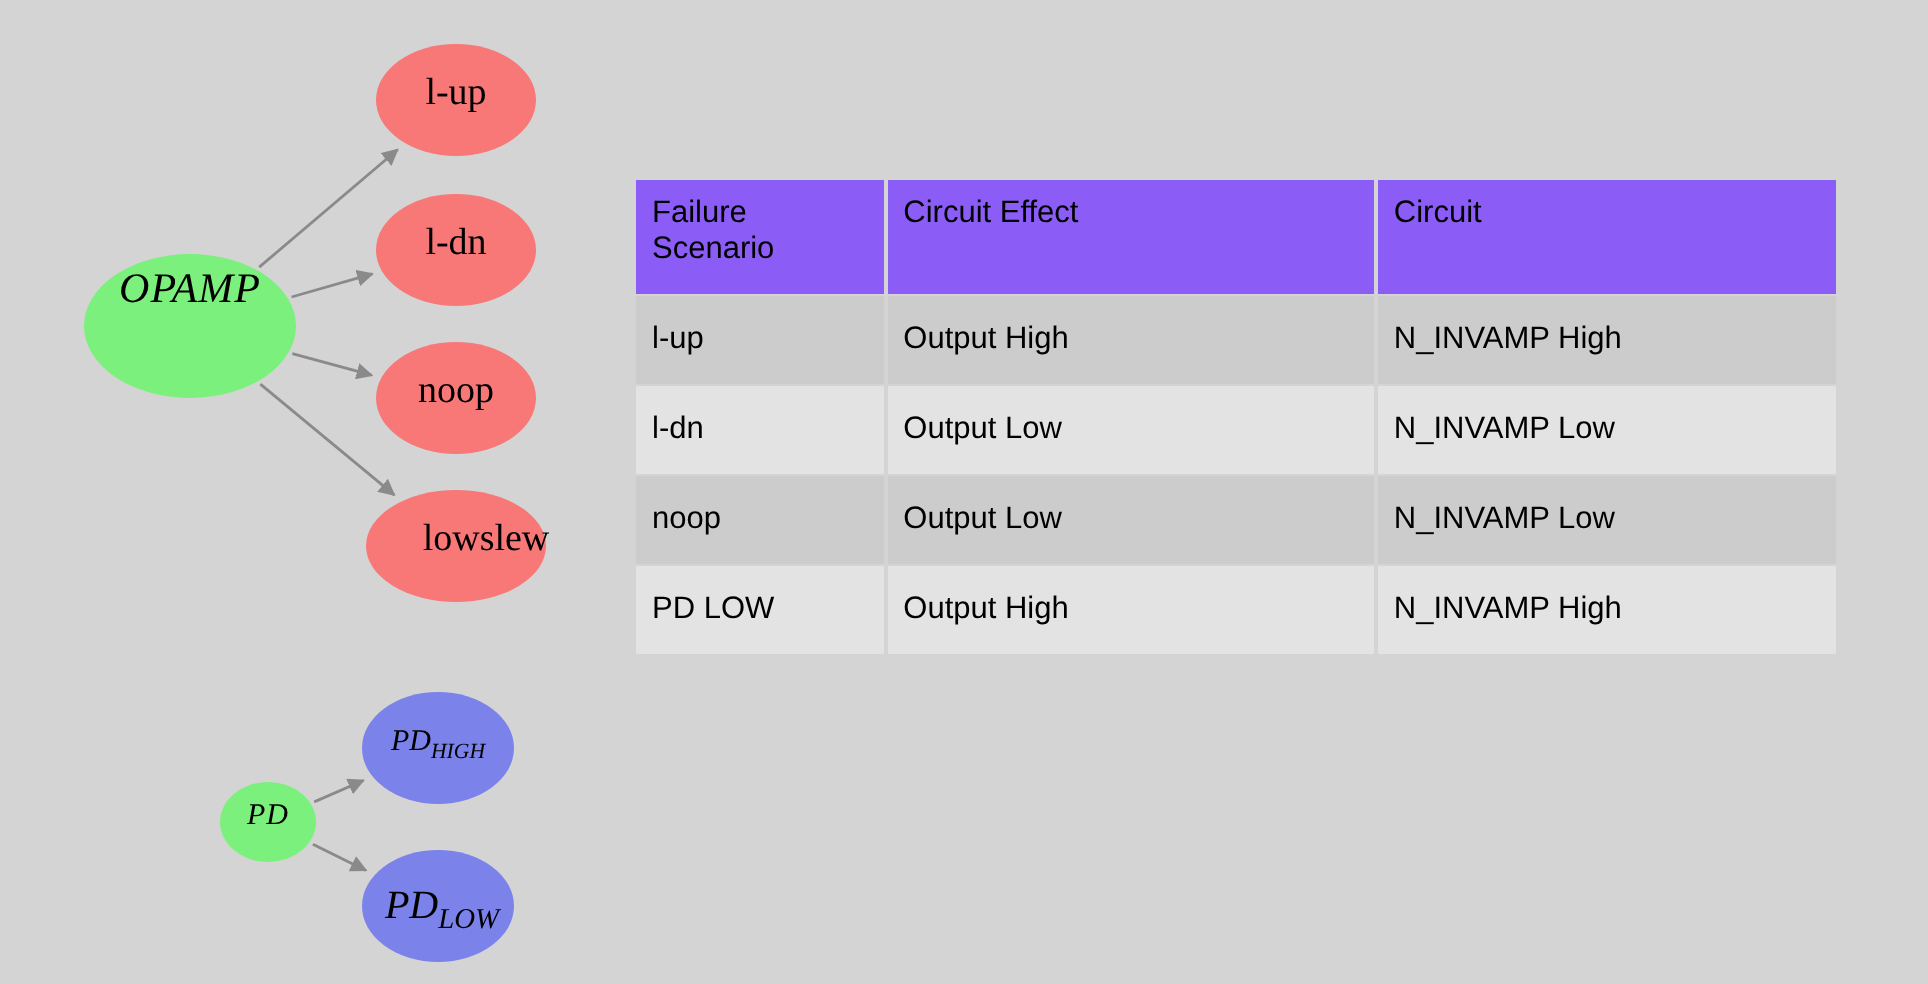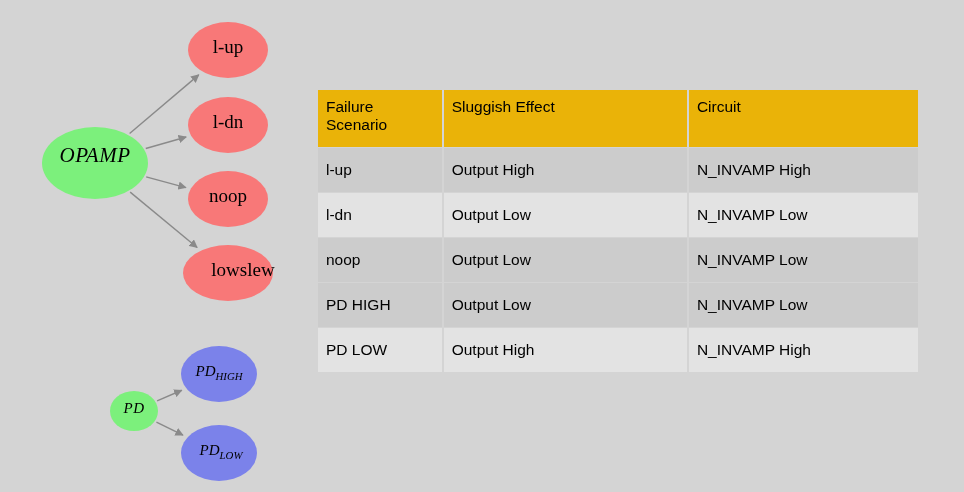--- a/index.html
+++ b/index.html
@@ -57,21 +57,21 @@
   table.matrix th, table.matrix td {
     font-family: "Liberation Sans", sans-serif;
     font-size: 15.5px;
     color: #000;
     text-align: left;
     vertical-align: middle;
     padding: 5px 8px;
     font-weight: normal;
   }
   table.matrix th {
-    background: #eab308;
+    background: #8b5cf6;
     height: 44px;
     vertical-align: top;
     padding-top: 8px;
   }
   table.matrix tr.odd td {
     background: #cccccc;
   }
   table.matrix tr.even td {
     background: #e3e3e3;
   }
@@ -107,66 +107,61 @@
           <ellipse cx="228" cy="50" rx="40" ry="28" fill="#f87878" stroke="none"></ellipse>
           <ellipse cx="228" cy="125" rx="40" ry="28" fill="#f87878" stroke="none"></ellipse>
           <ellipse cx="228" cy="199" rx="40" ry="28" fill="#f87878" stroke="none"></ellipse>
           <ellipse cx="228" cy="273" rx="45" ry="28" fill="#f87878" stroke="none"></ellipse>
           <ellipse cx="134" cy="411" rx="24" ry="20" fill="#7cf07c" stroke="none"></ellipse>
           <ellipse cx="219" cy="374" rx="38" ry="28" fill="#7b82ea" stroke="none"></ellipse>
           <ellipse cx="219" cy="453" rx="38" ry="28" fill="#7b82ea" stroke="none"></ellipse>
         </g>
     </svg>
     <div id="label-layer">
-        <div class="node-label" style="font-size: 21px; left: 42px; top: 143px; width: 106px; font-style: italic; letter-spacing: 0.5px;">OPAMP</div>
+        <div class="node-label" style="font-size: 21px; left: 42px; top: 132px; width: 106px; font-style: italic; letter-spacing: 0.5px;">OPAMP</div>
         <div class="node-label" style="font-size: 19px; left: 188px; top: 36.32px; width: 80px;">l-up</div>
         <div class="node-label" style="font-size: 19px; left: 188px; top: 111.32px; width: 80px;">l-dn</div>
         <div class="node-label" style="font-size: 19px; left: 188px; top: 185.32px; width: 80px;">noop</div>
         <div class="node-label" style="font-size: 19px; left: 198px; top: 259.32px; width: 90px;">lowslew</div>
         <div class="node-label" style="font-size: 15px; left: 110px; top: 400.2px; width: 48px; font-style: italic; letter-spacing: 0.5px;">PD</div>
         <div class="node-label" style="font-size: 15px; left: 181px; top: 363.2px; width: 76px; font-style: italic;"><span>PD</span><sub style="font-size: 0.72em;">HIGH</sub></div>
-        <div class="node-label" style="font-size: 15px; left: 181px; top: 442.2px; width: 80px; font-style: italic;"><span>PD</span><sub style="font-size: 0.72em;">LOW</sub></div>
+        <div class="node-label" style="font-size: 20px; left: 181px; top: 442.2px; width: 80px; font-style: italic;"><span>PD</span><sub style="font-size: 0.72em;">LOW</sub></div>
       </div>
   </div>
 
   <div class="table-wrap">
     <table class="matrix">
       <colgroup>
         <col class="col-a">
           <col class="col-b">
           <col class="col-c">
       </colgroup>
       <thead>
         <tr>
           <th>Failure Scenario</th>
-          <th>Sluggish Effect</th>
+          <th>Circuit Effect</th>
           <th>Circuit</th>
         </tr>
       </thead>
       <tbody id="table-body">
           <tr class="odd">
             <td>l-up</td>
             <td>Output High</td>
             <td>N_INVAMP High</td>
           </tr>
           <tr class="even">
             <td>l-dn</td>
             <td> Output Low</td>
             <td>N_INVAMP Low</td>
           </tr>
           <tr class="odd">
             <td>noop</td>
             <td>Output Low</td>
             <td>N_INVAMP Low</td>
           </tr>
-          <tr class="odd">
-            <td>PD HIGH</td>
-            <td>Output Low</td>
-            <td>N_INVAMP Low</td>
-          </tr>
           <tr class="even">
             <td>PD LOW</td>
             <td>Output High</td>
             <td>N_INVAMP High</td>
           </tr>
         </tbody>
     </table>
   </div>
 
 </div>

